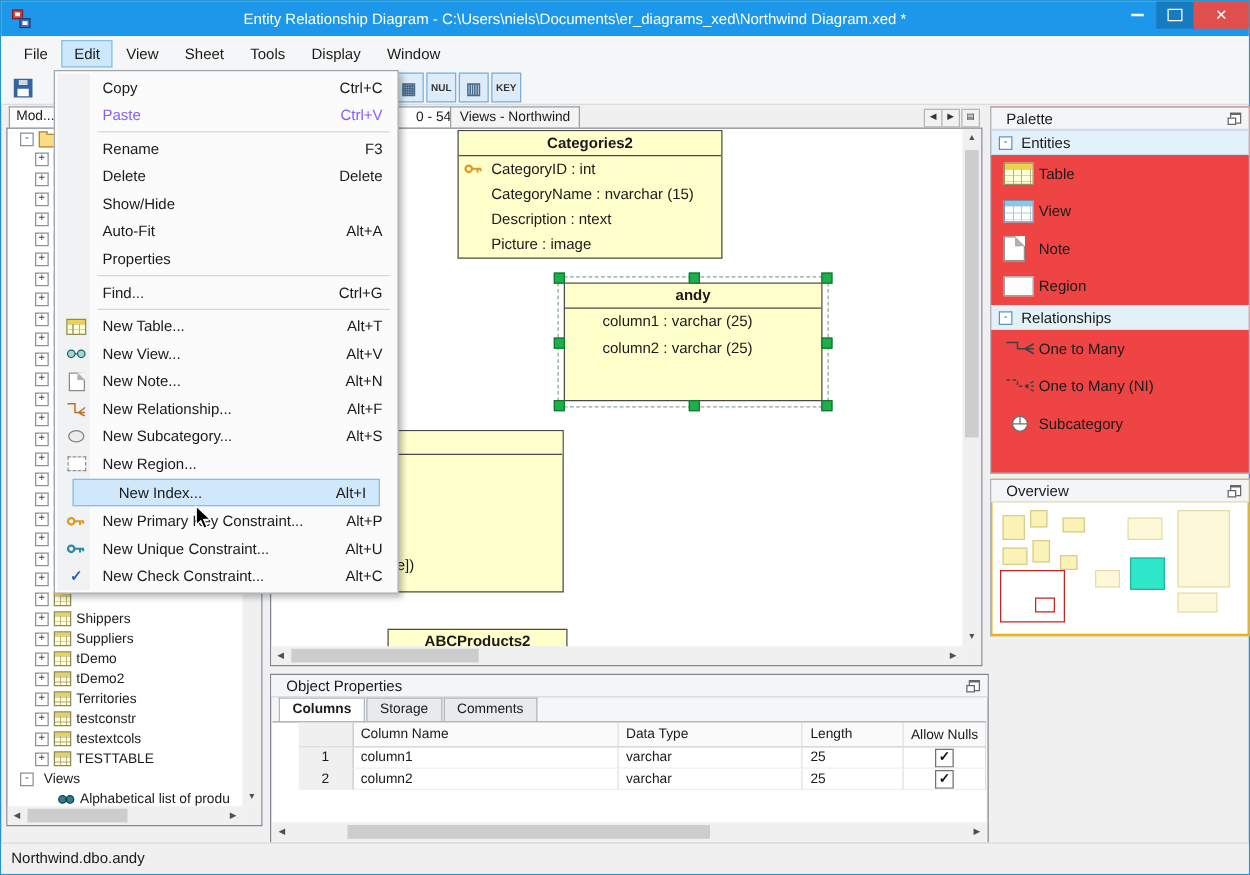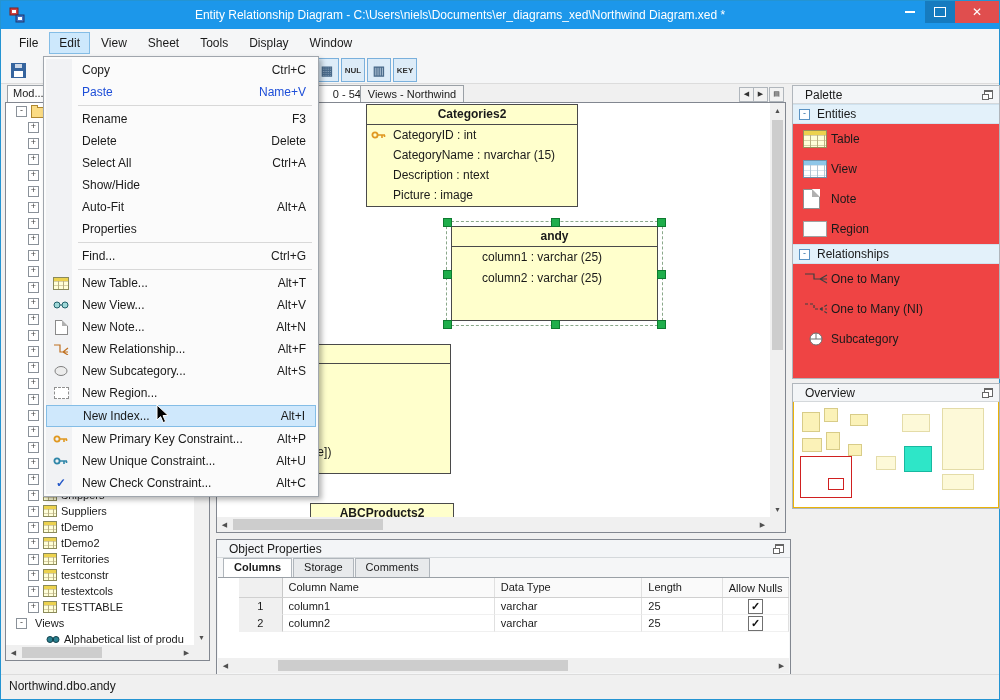--- a/index.html
+++ b/index.html
@@ -143,22 +143,22 @@
   .statusbar{position:absolute;left:0;right:0;bottom:0;height:24px;background:#f0f0f0;
              border-top:1px solid #dcdcdc;line-height:23px;padding-left:8px;font-size:12px;}
 
   
   .dropdown{position:absolute;left:42px;top:55px;width:270px;background:#fbfbfb;border:1px solid #a0a6ad;
             box-shadow:3px 3px 5px rgba(0,0,0,.28);z-index:60;padding:2px;}
   .dropdown::before{content:"";position:absolute;left:2px;top:2px;bottom:2px;width:26px;background:#f1f2f4;}
   .mi{position:relative;height:22px;display:flex;align-items:center;padding-left:36px;padding-right:10px;z-index:1;}
   .mi .mi-label{flex:1;}
   .mi .mi-short{color:#1a1a1a;}
-  .mi.disabled .mi-label,.mi.disabled .mi-short{color:#1d4ed8;}
-  .mi.hl{background:#cfe8fc;border:1px solid #84bde6;height:20px;margin:1px 0;}
+  .mi.disabled .mi-label,.mi.disabled .mi-short{color:#8b5cf6;}
+  .mi.hl{background:#cfe8fc;border:1px solid #84bde6;height:20px;margin:1px 12px;}
   .mi-sep{height:1px;background:#d8d8d8;margin:2px 4px 2px 32px;position:relative;z-index:1;}
   .mi-icon{position:absolute;left:6px;top:50%;transform:translateY(-50%);width:18px;height:16px;
            display:flex;align-items:center;justify-content:center;}
   .g-note{width:11px;height:13px;background:#fff;border:1px solid #8a8a8a;position:relative;}
   .g-note::after{content:"";position:absolute;right:-1px;top:-1px;border:3px solid;border-color:#f1f2f4 #f1f2f4 #b0b0b0 #b0b0b0;}
   .g-region{width:13px;height:10px;border:1px dashed #909090;background:#fff;}
   .g-check{color:#2458c8;font-weight:bold;font-size:12px;}
 
   .cursor{position:absolute;left:155px;top:403px;z-index:100;pointer-events:none;}
 </style>
@@ -572,34 +572,30 @@
     <span>Northwind.dbo.andy</span>
   </div>
 
   <div class="dropdown">
     <div class="mi">
         <span class="mi-label">Copy</span>
         <span class="mi-short">Ctrl+C</span>
       </div>
     <div class="mi disabled">
         <span class="mi-label">Paste</span>
-        <span class="mi-short">Name+V</span>
+        <span class="mi-short">Ctrl+V</span>
       </div>
     <div class="mi-sep"></div>
     <div class="mi">
         <span class="mi-label">Rename</span>
         <span class="mi-short">F3</span>
       </div>
     <div class="mi">
         <span class="mi-label">Delete</span>
         <span class="mi-short">Delete</span>
-      </div>
-    <div class="mi">
-        <span class="mi-label">Select All</span>
-        <span class="mi-short">Ctrl+A</span>
       </div>
     <div class="mi">
         <span class="mi-label">Show/Hide</span>
         <span class="mi-short"></span>
       </div>
     <div class="mi">
         <span class="mi-label">Auto-Fit</span>
         <span class="mi-short">Alt+A</span>
       </div>
     <div class="mi">

